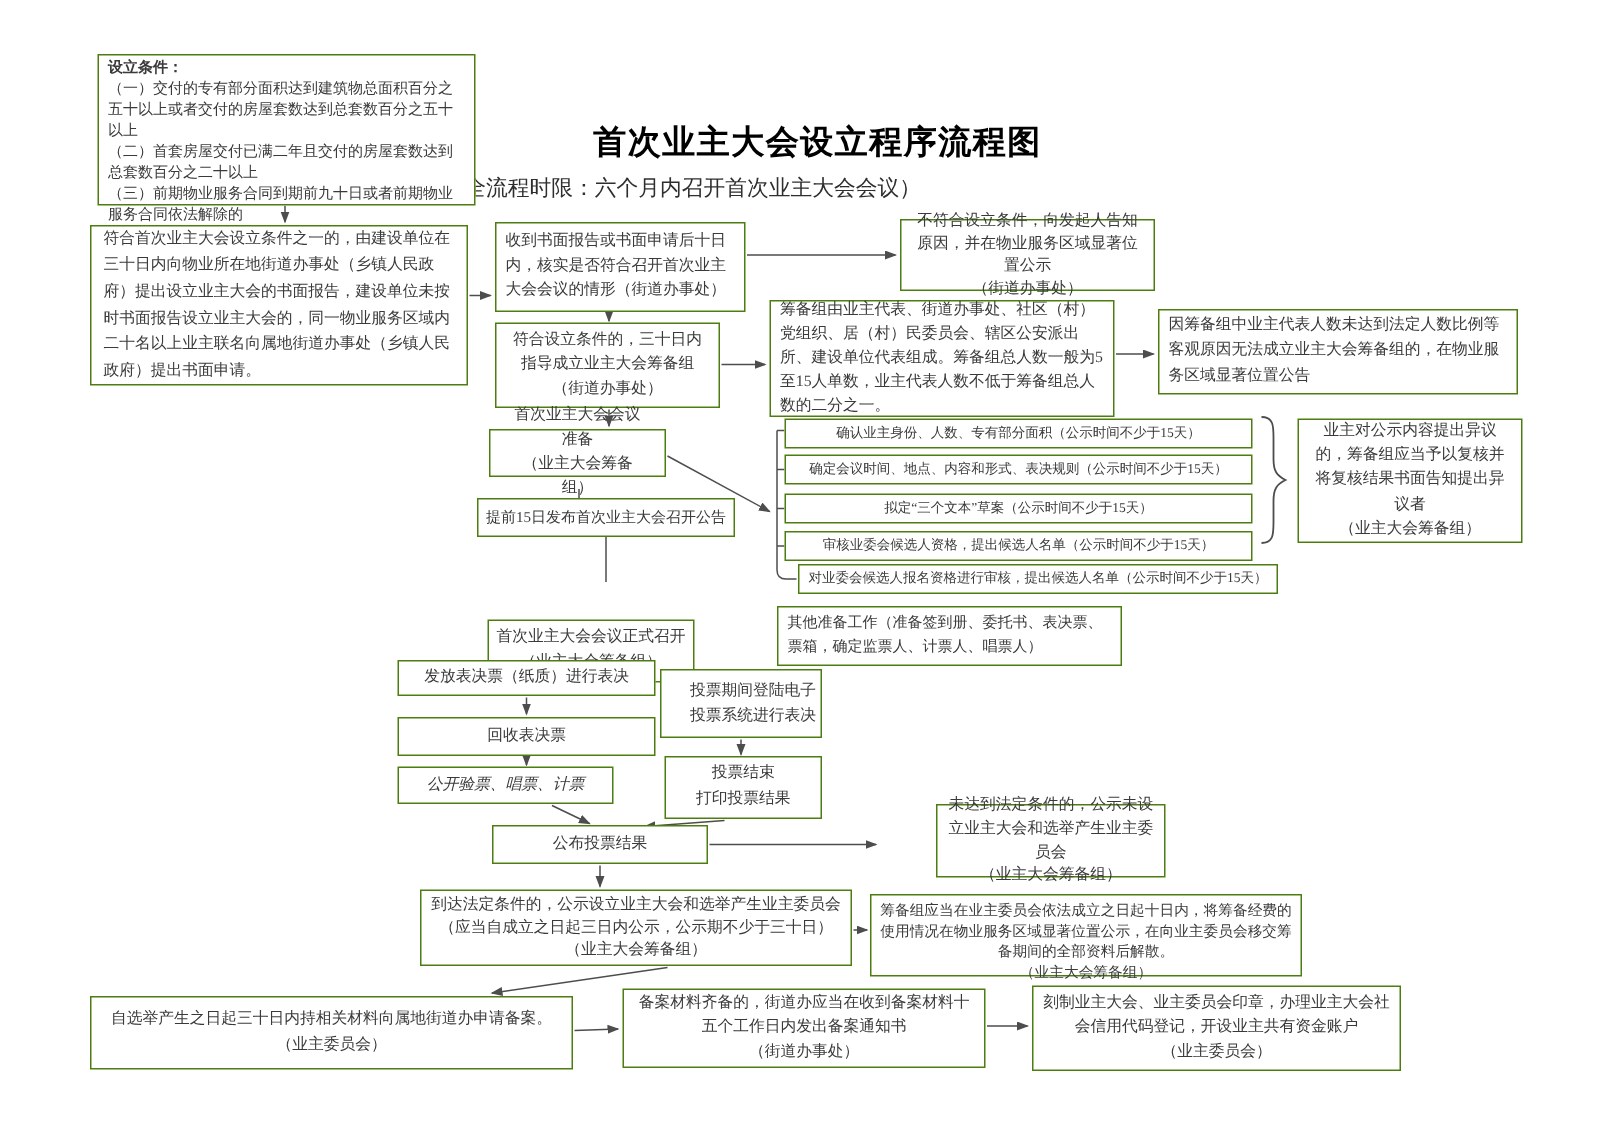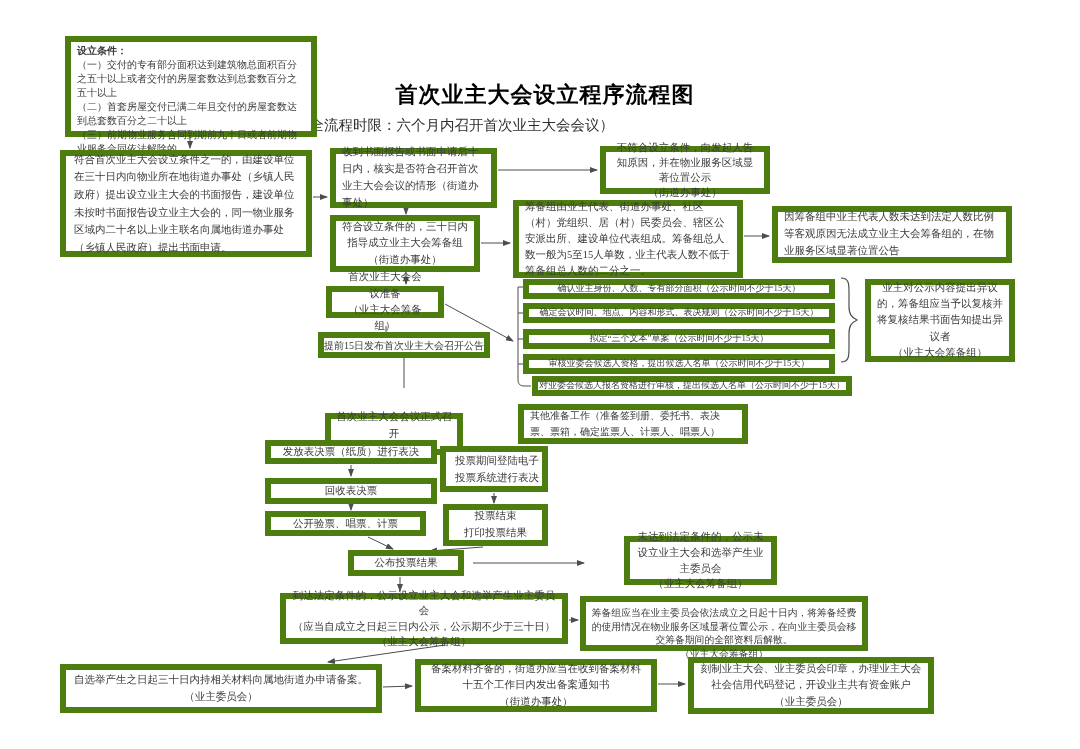--- a/index.html
+++ b/index.html
@@ -10,21 +10,21 @@
   .title{
     position:absolute;left:295px;top:80px;width:500px;text-align:center;
     font-family:"Liberation Sans","DejaVu Sans",sans-serif;font-weight:bold;
     font-size:22px;color:#000;letter-spacing:1px;
   }
   .subtitle{
     position:absolute;left:295px;top:116px;width:500px;text-align:left;
     font-size:14.5px;color:#2e2e2e;
   }
   .node{
-    position:absolute;border:6px solid #4d7c0f;background:#fff;
+    position:absolute;border:1px solid #4d7c0f;background:#fff;
     box-sizing:border-box;display:flex;flex-direction:column;justify-content:center;
     padding:2px 6px;line-height:1.5;
   }
   .center{text-align:center;align-items:center;}
   .left{text-align:left;align-items:flex-start;}
   .top{justify-content:flex-start;}
   .nowrap{white-space:nowrap;overflow:visible;}
   svg#wires{position:absolute;left:0;top:0;width:1080px;height:749px;pointer-events:none;}
 </style>
 </head>
@@ -152,25 +152,25 @@
 
   <div class="node center" style="left:265px;top:478px;width:172px;height:26px;font-size:10.5px;">
     <div>回收表决票</div>
   </div>
 
   <div class="node center" style="left:443px;top:504px;width:105px;height:42px;font-size:10.5px;line-height:1.6;padding:2px 3px;">
     <div>投票结束</div>
     <div>打印投票结果</div>
   </div>
 
-  <div class="node center" style="left:265px;top:511px;width:161px;height:25px;font-size:10.5px;">
+  <div class="node center" style="left:265px;top:511px;width:144px;height:25px;font-size:10.5px;font-style:italic;">
     <div>公开验票、唱票、计票</div>
   </div>
 
-  <div class="node center" style="left:348px;top:550px;width:116px;height:26px;font-size:10.5px;">
+  <div class="node center" style="left:328px;top:550px;width:144px;height:26px;font-size:10.5px;">
     <div>公布投票结果</div>
   </div>
 
   <div class="node center" style="left:587px;top:536px;width:153px;height:49px;font-size:10.5px;line-height:1.5;padding:2px 4px;margin-left:37px;">
     <div>未达到法定条件的，公示未设立业主大会和选举产生业主委员会</div>
     <div>（业主大会筹备组）</div>
   </div>
 
   <div class="node center" style="left:280px;top:593px;width:288px;height:51px;font-size:10.5px;line-height:1.45;padding:2px 5px;">
     <div>到达法定条件的，公示设立业主大会和选举产生业主委员会</div>

